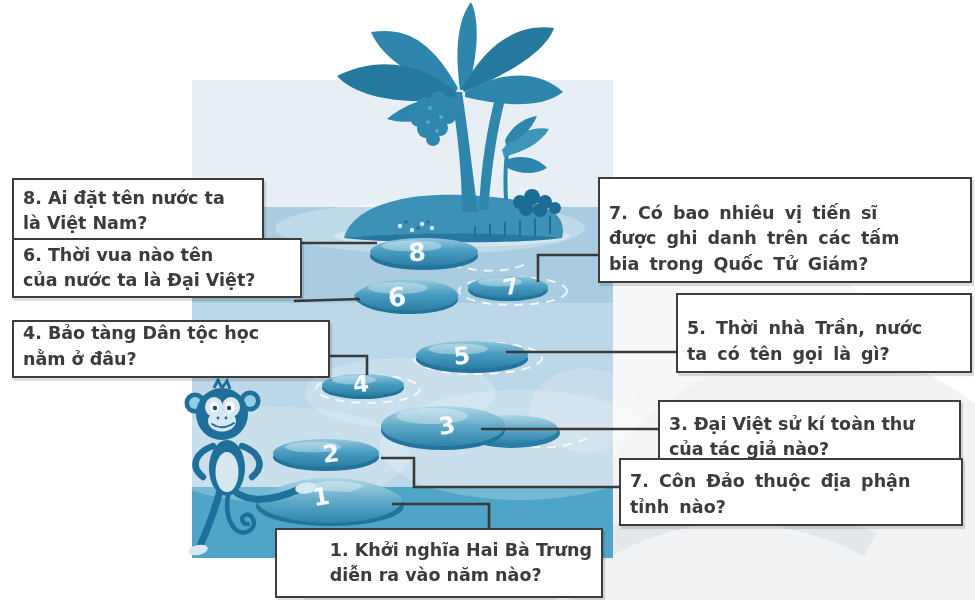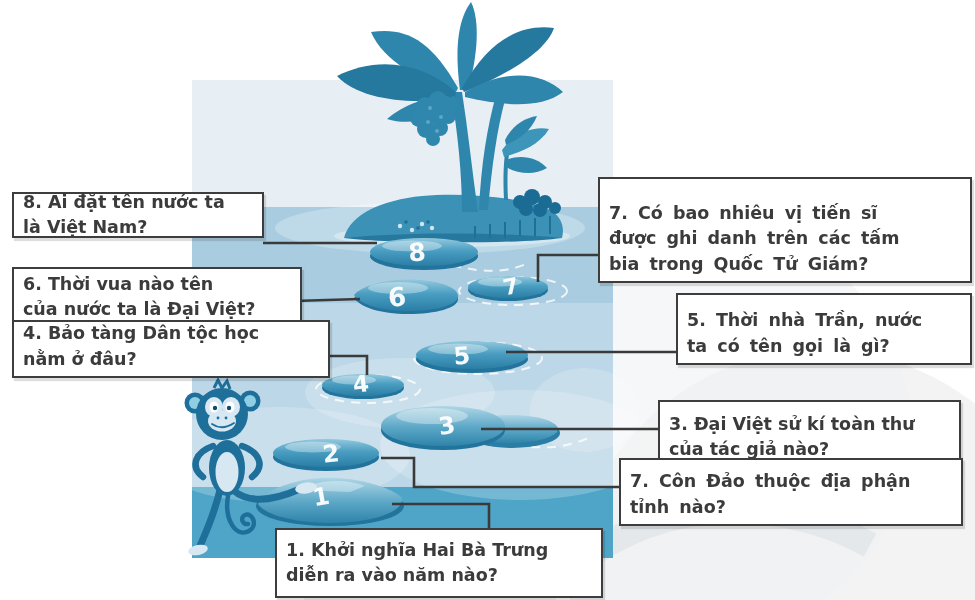--- a/index.html
+++ b/index.html
@@ -215,52 +215,52 @@
     <ellipse cx="214" cy="407" rx="4.5" ry="5.5" fill="#ffffff"></ellipse>
       <circle cx="215" cy="408" r="2.2" fill="#134b6b"></circle>
     <ellipse cx="230" cy="407" rx="4.5" ry="5.5" fill="#ffffff"></ellipse>
       <circle cx="229" cy="408" r="2.2" fill="#134b6b"></circle>
     <circle cx="218" cy="418" r="1.4" fill="#1f6f9b"></circle>
       <circle cx="226" cy="418" r="1.4" fill="#1f6f9b"></circle>
     <path d="M212,424 Q222,431 234,423" stroke="#1f6f9b" stroke-width="1.8" fill="none" stroke-linecap="round"></path>
   </g>
 </svg>
 
-<div class="qbox" style="left:12px;top:192px;width:252px;height:46px;">
+<div class="qbox" style="left:12px;top:178px;width:252px;height:66px;">
   <span>8. Ai đặt tên nước ta
 là Việt Nam?</span>
 </div>
 
-<div class="qbox" style="left:12px;top:267px;width:290px;height:60px;">
+<div class="qbox" style="left:12px;top:238px;width:290px;height:60px;">
   <span>6. Thời vua nào tên
 của nước ta là Đại Việt?</span>
 </div>
 
 <div class="qbox" style="left:12px;top:320px;width:318px;height:58px;align-items:flex-end;">
   <span>4. Bảo tàng Dân tộc học
 nằm ở đâu?</span>
 </div>
 
 <div class="qbox spread" style="left:598px;top:177px;width:374px;height:106px;">
   <span>7. Có bao nhiêu vị tiến sĩ
 được ghi danh trên các tấm
 bia trong Quốc Tử Giám?</span>
 </div>
 
-<div class="qbox spread" style="left:676px;top:293px;width:296px;height:72px;">
+<div class="qbox spread" style="left:676px;top:293px;width:296px;height:80px;">
   <span>5. Thời nhà Trần, nước
 ta có tên gọi là gì?</span>
 </div>
 
 <div class="qbox" style="left:658px;top:373px;width:303px;height:74px;margin-top:27px;">
   <span>3. Đại Việt sử kí toàn thư
 của tác giả nào?</span>
 </div>
 
 <div class="qbox spread" style="left:619px;top:458px;width:344px;height:68px;">
   <span>7. Côn Đảo thuộc địa phận
 tỉnh nào?</span>
 </div>
 
-<div class="qbox" style="left:275px;top:528px;width:328px;height:70px;">
+<div class="qbox" style="left:275px;top:528px;width:328px;height:70px;justify-content:flex-end;">
   <span>1. Khởi nghĩa Hai Bà Trưng
 diễn ra vào năm nào?</span>
 </div>
 
 </body></html>

